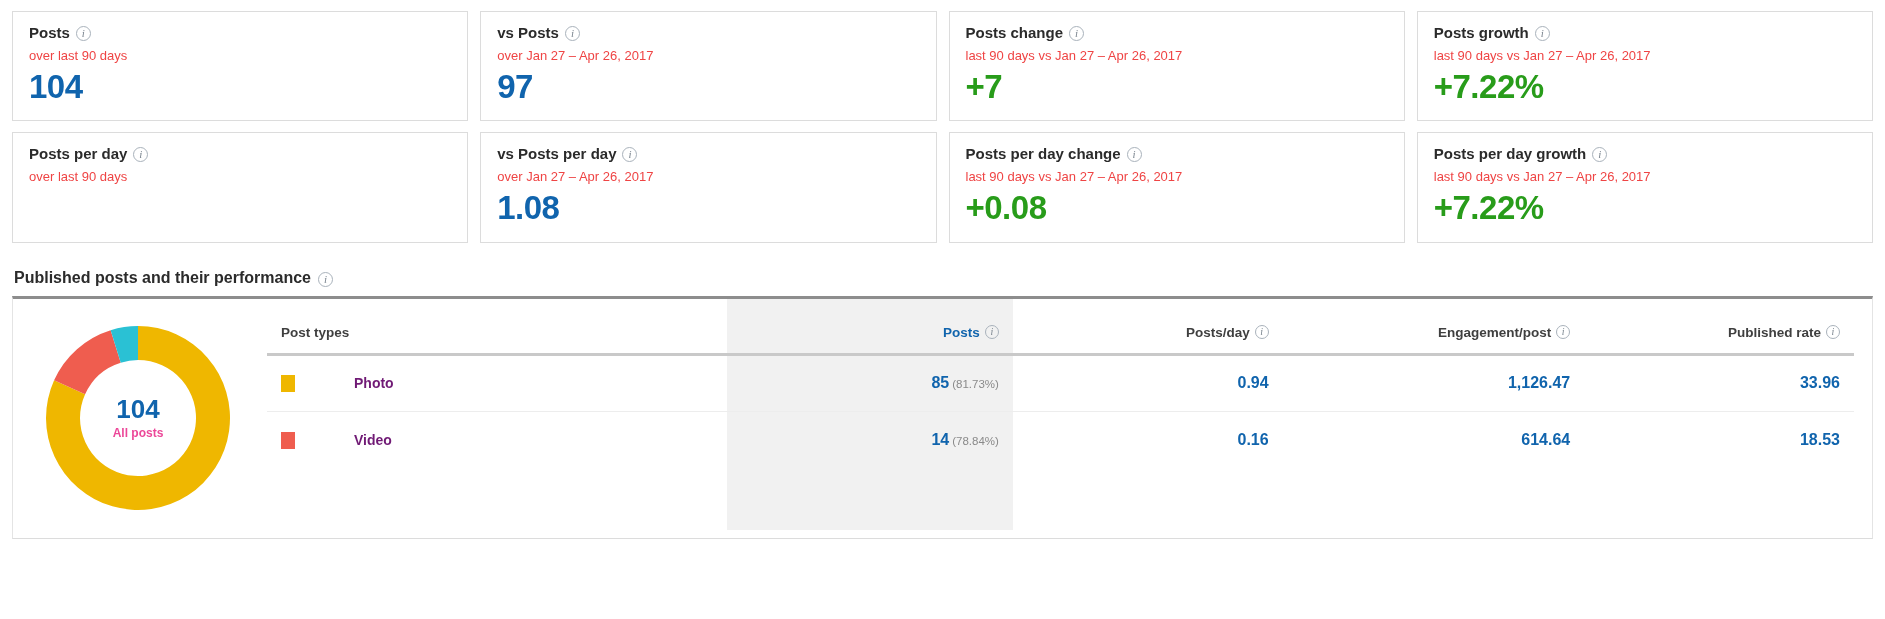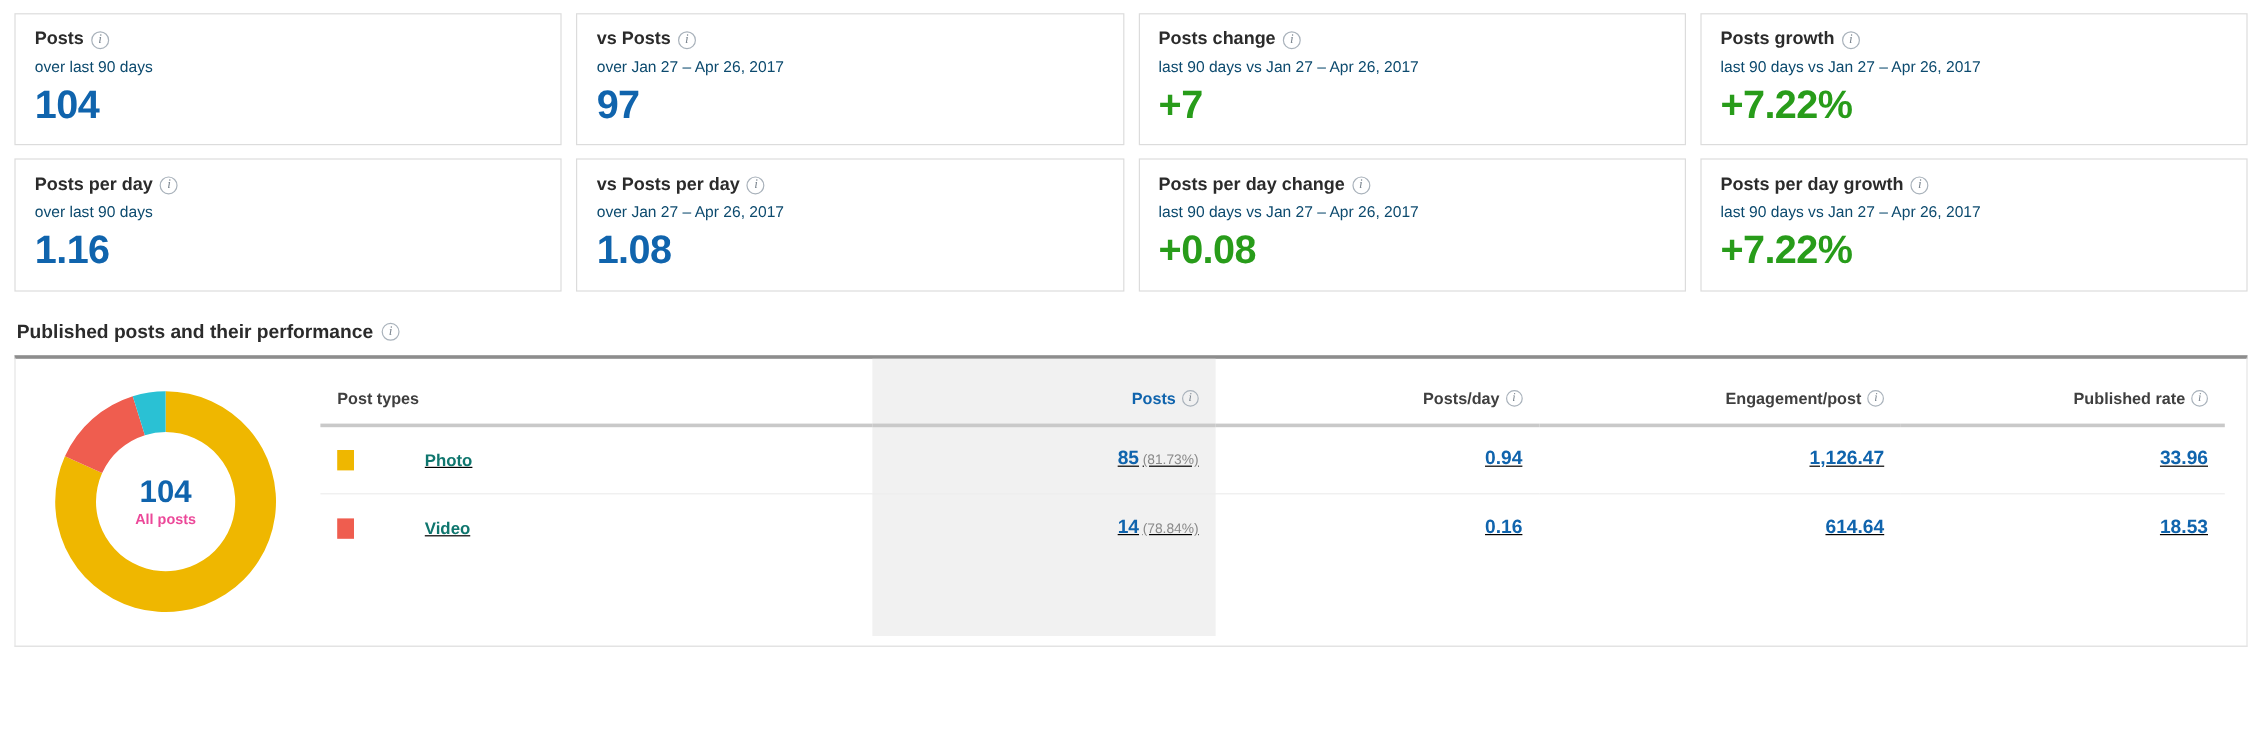--- a/index.html
+++ b/index.html
@@ -18,42 +18,42 @@
     flex: 1 1 0;
     border: 1px solid #dcdcdc;
     background: #fff;
     padding: 13px 16px 16px 16px;
     min-height: 98px;
   }
   .kpi-title {
     font-size: 15px; font-weight: bold; color: #2b2b2b;
     display: flex; align-items: center; gap: 6px; line-height: 1.1;
   }
-  .kpi-sub { font-size: 13px; color: #0c4a6e; margin-top: 7px; line-height: 1.1; }
+  .kpi-sub { font-size: 13px; color: #ef4444; margin-top: 7px; line-height: 1.1; }
   .kpi-value {
     font-size: 33px; font-weight: bold; letter-spacing: -0.5px;
     margin-top: 7px; line-height: 1.05;
   }
   .v-blue { color: #1064ad; }
   .v-green { color: #289c1a; }
 
   
   .info-ic {
     display: inline-flex; align-items: center; justify-content: center;
     width: 15px; height: 15px; border-radius: 50%;
     border: 1px solid #a9b2bb; color: #7b858f;
     font-family: "Liberation Serif", serif;
     font-style: italic; font-size: 11px; font-weight: normal;
     line-height: 1; flex: none;
   }
   .info-ic.sm { width: 14px; height: 14px; font-size: 10px; }
 
   
   .section-title {
-    margin-top: 26px; display: flex; align-items: flex-start; gap: 7px;
+    margin-top: 26px; display: flex; align-items: flex-end; gap: 7px;
     font-size: 16px; font-weight: bold; color: #2b2b2b; padding-left: 2px;
   }
   .panel {
     margin-top: 9px;
     border-top: 3px solid #8d8d8d;
     border-bottom: 1px solid #dcdcdc;
     border-left: 1px solid #e4e4e4;
     border-right: 1px solid #e4e4e4;
     background: #fff;
     height: 243px;
@@ -65,41 +65,41 @@
   .donut-wrap { width: 250px; display: flex; align-items: center; justify-content: center; flex: none; }
   .donut-holder { position: relative; width: 200px; height: 200px; }
   .donut-center {
     position: absolute; inset: 0; display: flex; flex-direction: column;
     align-items: center; justify-content: center; pointer-events: none;
   }
   .donut-total { font-size: 26px; font-weight: bold; color: #1064ad; line-height: 1; }
   .donut-label { font-size: 12px; color: #ec4899; margin-top: 4px; font-weight: bold; }
 
   
-  .tbl-wrap { flex: 1 1 auto; padding: 0 18px 0 4px; position: relative; text-decoration: underline; }
+  .tbl-wrap { flex: 1 1 auto; padding: 0 18px 0 4px; position: relative; }
   table.perf { width: 100%; border-collapse: collapse; table-layout: fixed; }
   table.perf th {
     font-size: 13.5px; font-weight: bold; color: #3f3f3f;
     padding: 26px 14px 13px 14px; text-align: right; white-space: nowrap;
     border-bottom: 3px solid #c9c9c9;
   }
   table.perf th.lead { text-align: left; }
   table.perf th .th-in { display: inline-flex; align-items: center; gap: 5px; }
   th.sorted .th-lab { color: #1064ad; }
   table.perf td {
     padding: 0 14px; height: 57px; text-align: right;
     font-size: 16px; font-weight: bold; color: #1064ad;
     border-bottom: 1px solid #ededed;
     white-space: nowrap; vertical-align: middle;
   }
   table.perf tr:last-child td { border-bottom: none; }
   td.lead { text-align: left; }
   .type-cell { display: flex; align-items: center; gap: 11px; }
   .swatch { width: 14px; height: 17px; flex: none; }
-  .type-name { font-size: 14px; font-weight: bold; color: #0f766e; padding-left: 48px; }
+  .type-name { font-size: 14px; font-weight: bold; color: #701a75; padding-left: 48px; }
   .pct { font-size: 11.5px; color: #8a8a8a; font-weight: normal; margin-left: 3px; }
 
   
   .hl-band {
     position: absolute; top: 0; bottom: 8px;
     background: #f1f1f1; z-index: 0; pointer-events: none;
   }
   table.perf { position: relative; z-index: 1; }
   th, td { position: relative; }
 
@@ -148,21 +148,20 @@
         <div class="kpi-value v-green">+7.22%</div>
       </div>
     </div>
   <div class="kpi-row" id="kpiRow1">
       <div class="kpi-card">
         <div class="kpi-title">
           <span>Posts per day</span>
           <span class="info-ic">i</span>
         </div>
         <div class="kpi-sub">over last 90 days</div>
-        <div class="kpi-value v-blue">1.16</div>
       </div>
       <div class="kpi-card">
         <div class="kpi-title">
           <span>vs Posts per day</span>
           <span class="info-ic">i</span>
         </div>
         <div class="kpi-sub">over Jan 27 – Apr 26, 2017</div>
         <div class="kpi-value v-blue">1.08</div>
       </div>
       <div class="kpi-card">

